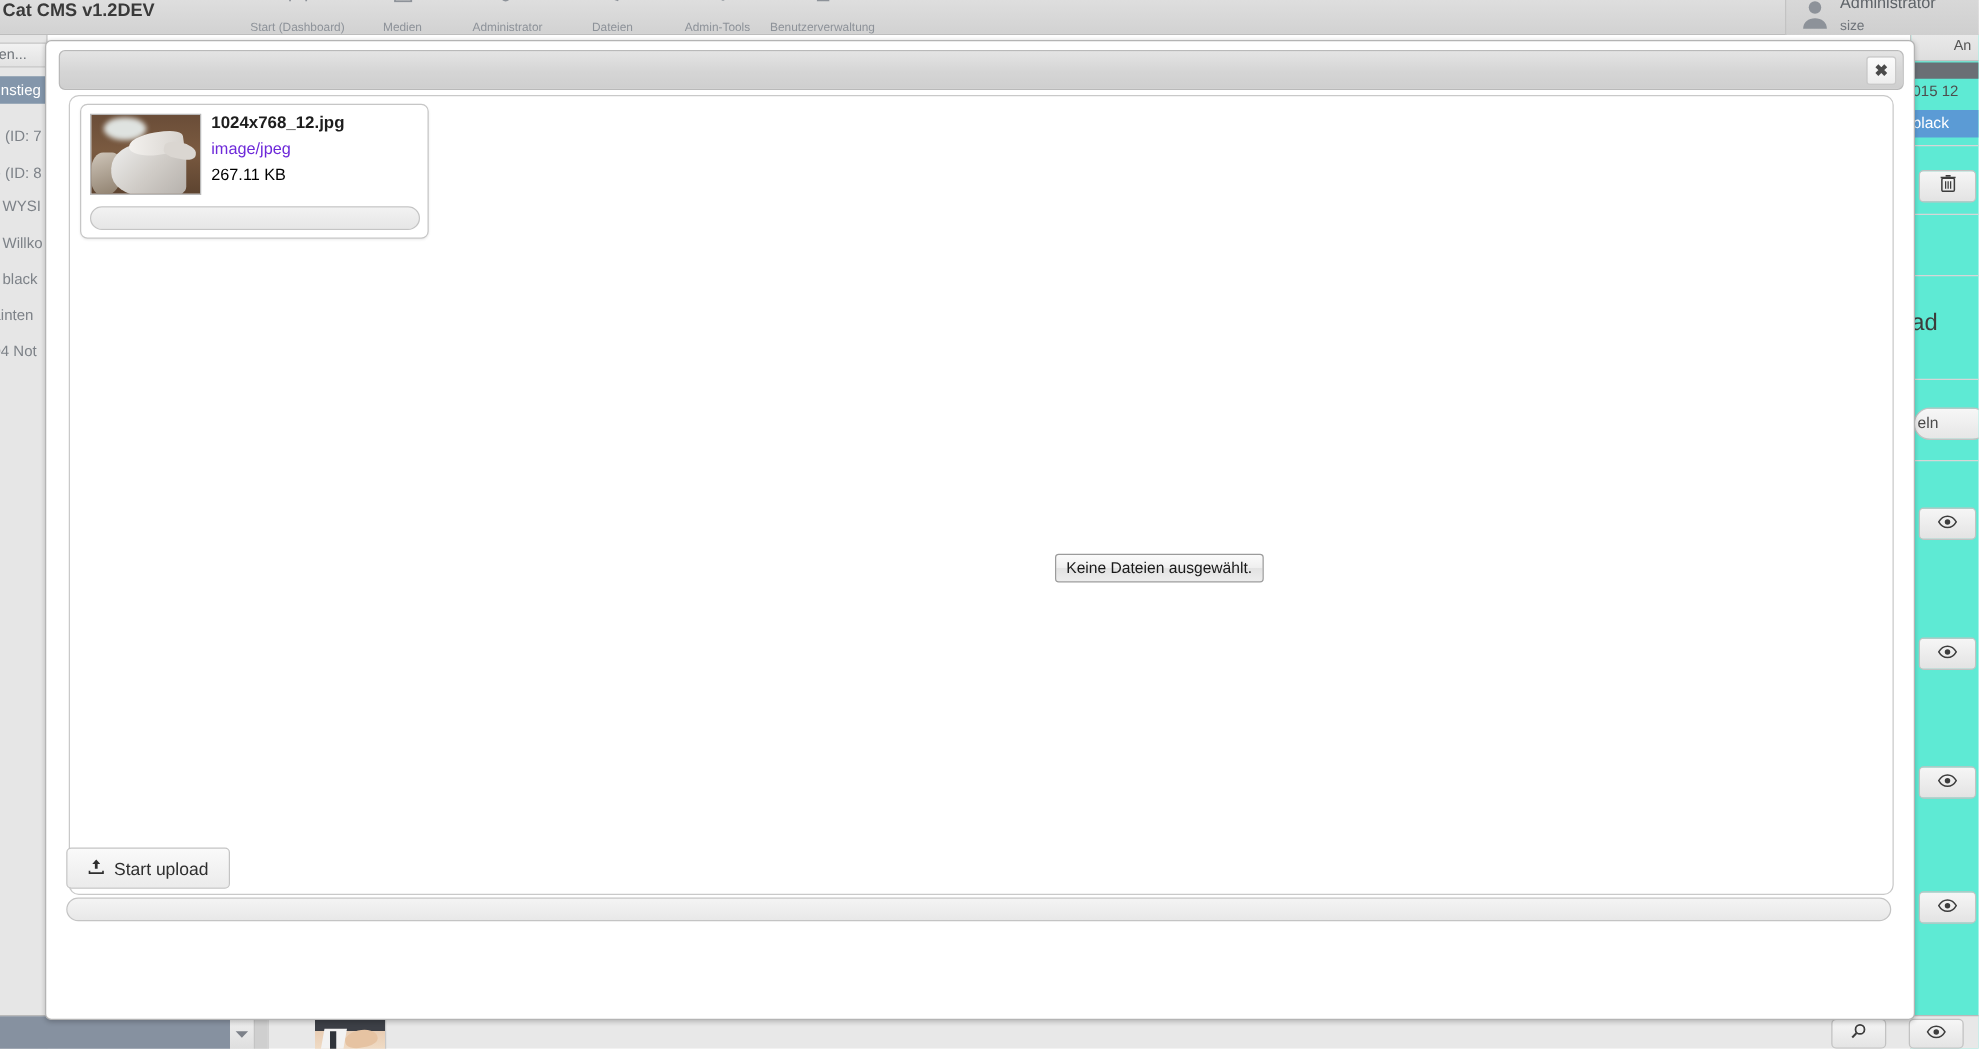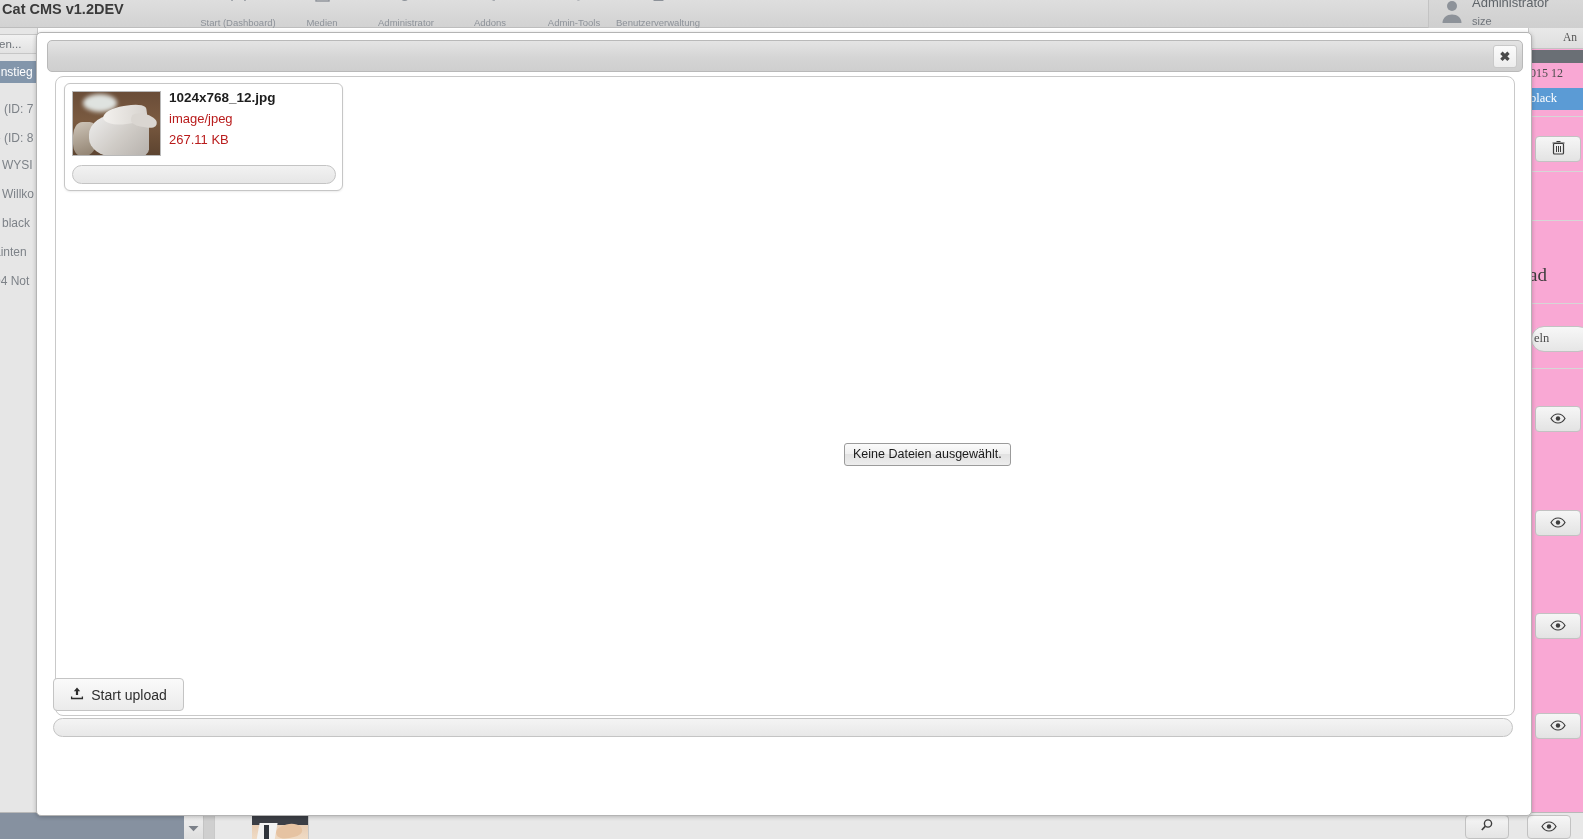--- a/index.html
+++ b/index.html
@@ -63,21 +63,21 @@
   }
   .bg-l-sel {
     position: absolute; left: -6px; width: 52px;
     background: #8396ab; color: #fff; font-size: 12px;
     padding: 4px; white-space: nowrap;
   }
 
   
   #bg-right {
     position: absolute; right: 0; top: 28px; width: 55px; height: 811px;
-    background: #f9a8d4; border-left: 1px solid #c8c8c8; overflow: hidden; font-family: Liberation Serif, serif;
+    background: #5eead4; border-left: 1px solid #c8c8c8; overflow: hidden;
   }
   .bg-r-head {
     position: absolute; right: 0; width: 55px; height: 21px;
     background: linear-gradient(to bottom,#e9e9e9,#dedede);
     border-bottom: 1px solid #c2c2c2;
     font-size: 11.5px; color: #555; text-align: right; padding: 3px 6px 0 0;
   }
   .bg-r-dark {
     position: absolute; right: 0; width: 55px; height: 13px; background: #6a6f75;
   }
@@ -217,25 +217,25 @@
     position: absolute; left: 0px; top: 30px; width: 24px; height: 34px;
     background: linear-gradient(160deg,#cfc6ba,#8d7e6c);
     border-radius: 40% 30% 50% 35%;
   }
   #file-name {
     position: absolute; left: 104px; top: 6px;
     font-size: 13.5px; font-weight: bold; color: #1d1d1d; white-space: nowrap;
   }
   #file-type {
     position: absolute; left: 104px; top: 27px;
-    font-size: 13px; color: #b91c1c; white-space: nowrap;
+    font-size: 13px; color: #6d28d9; white-space: nowrap;
   }
   #file-size {
     position: absolute; left: 104px; top: 48px;
-    font-size: 13px; color: #b91c1c; white-space: nowrap;
+    font-size: 13px; color: #000000; white-space: nowrap;
   }
   #file-progress {
     position: absolute; left: 7px; top: 81px; width: 264px; height: 19px;
     background: linear-gradient(to bottom,#f2f2f2,#e6e6e6);
     border: 1px solid #c4c4c4; border-radius: 10px;
   }
 
   #file-input-button {
     position: absolute; left: 788px; top: 366px;
     min-width: 148px; height: 23px;
@@ -302,21 +302,21 @@
       <span class="nav-label">Administrator</span>
     </div>
 
     <div class="nav-item">
       <span class="ic">
         <svg width="17" height="16" viewBox="0 0 17 16">
             <path d="M4 3h4v2a1.6 1.6 0 1 1 0 3.2V11H5.6A1.6 1.6 0 1 0 2.4 11H4z" fill="#8d9299"></path>
             <path d="M9.5 6.5h4v6h-4z" fill="#8d9299" transform="rotate(18 11.5 9.5)"></path>
           </svg>
       </span>
-      <span class="nav-label">Addons</span>
+      <span class="nav-label">Dateien</span>
     </div>
 
     <div class="nav-item">
       <span class="ic">
         <svg width="17" height="16" viewBox="0 0 17 16">
             <path d="M4 3.5l6.5 7.2 2-1.8L6.2 2z" fill="#8d9299"></path>
             <circle cx="12.4" cy="11" r="1.6" fill="#8d9299"></circle>
           </svg>
       </span>
       <span class="nav-label">Admin-Tools</span>
@@ -369,21 +369,21 @@
     <span>
       <svg width="13" height="15" viewBox="0 0 13 15">
           <rect x="1.5" y="3.5" width="10" height="10.5" rx="1" fill="none" stroke="#3d3d3d" stroke-width="1.2"></rect>
           <path d="M0.5 3h12M4.5 1.5h4" stroke="#3d3d3d" stroke-width="1.2"></path>
           <path d="M4.5 6v6M6.5 6v6M8.5 6v6" stroke="#3d3d3d" stroke-width="1"></path>
         </svg>
     </span>
   </div>
   <div class="bg-r-row" style="top:143px"></div>
   <div class="bg-r-row" style="top:192px"></div>
-  <div class="bg-r-big" style="top:236px">ad</div>
+  <div class="bg-r-big" style="top:220px">ad</div>
   <div class="bg-r-row" style="top:275px"></div>
   <div class="bg-r-pill" style="top:298px">eln</div>
   <div class="bg-r-row" style="top:340px"></div>
 
   <div class="bg-r-btn" style="top:378px">
     <span>
       <svg width="16" height="11" viewBox="0 0 16 11">
           <path d="M1 5.5C3 2 5.4 1 8 1s5 1 7 4.5C13 9 10.6 10 8 10S3 9 1 5.5z" fill="none" stroke="#3d3d3d" stroke-width="1.2"></path>
           <circle cx="8" cy="5.5" r="2.2" fill="#3d3d3d"></circle>
         </svg>

